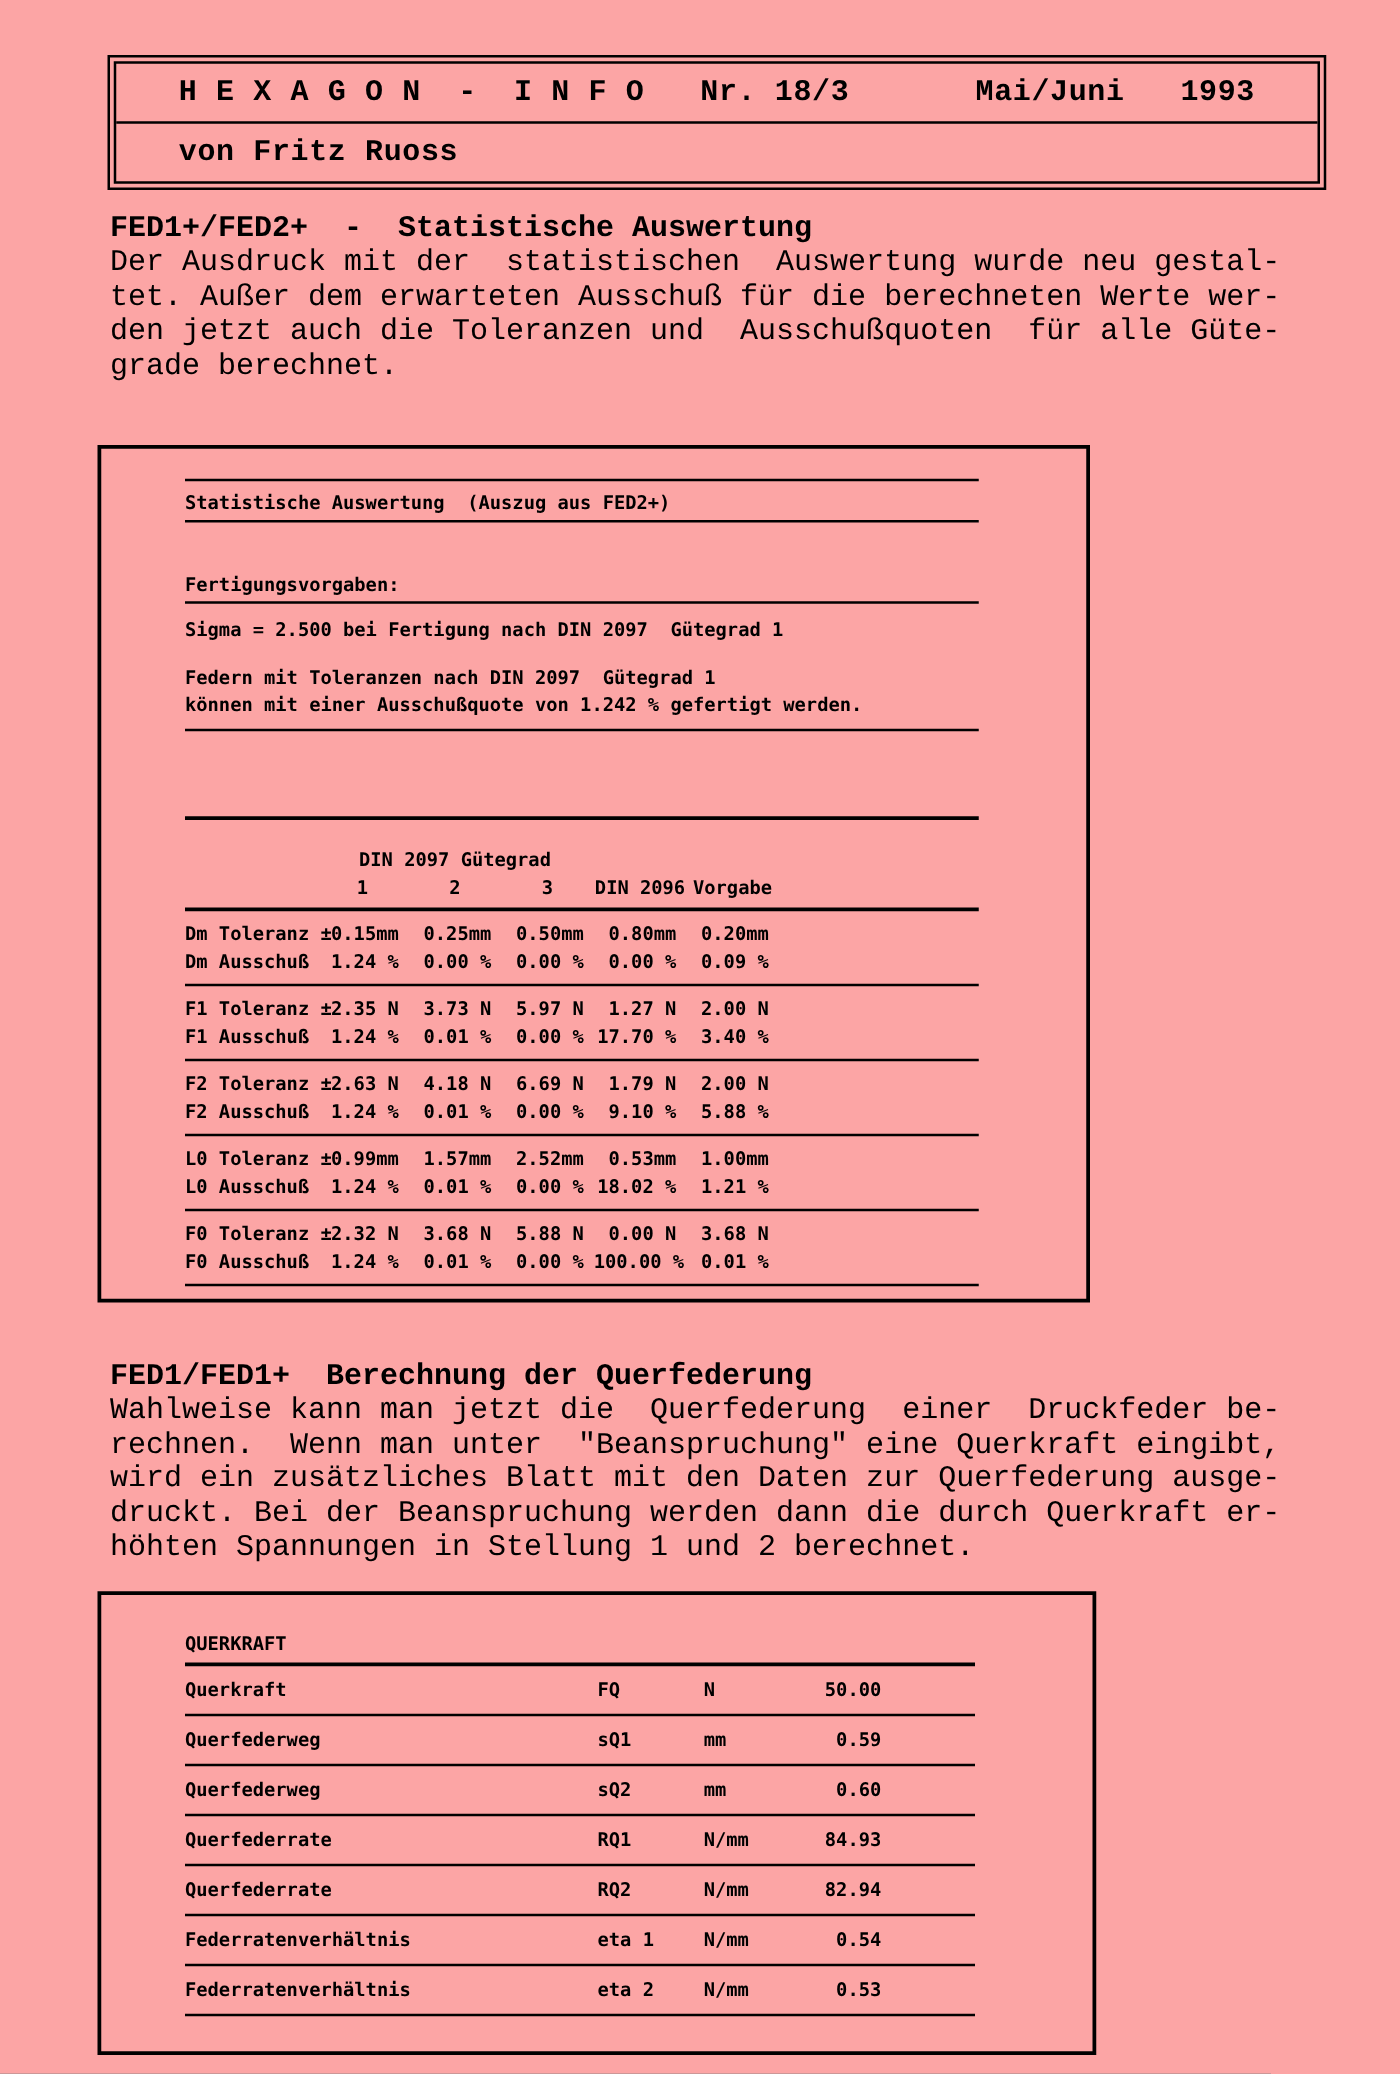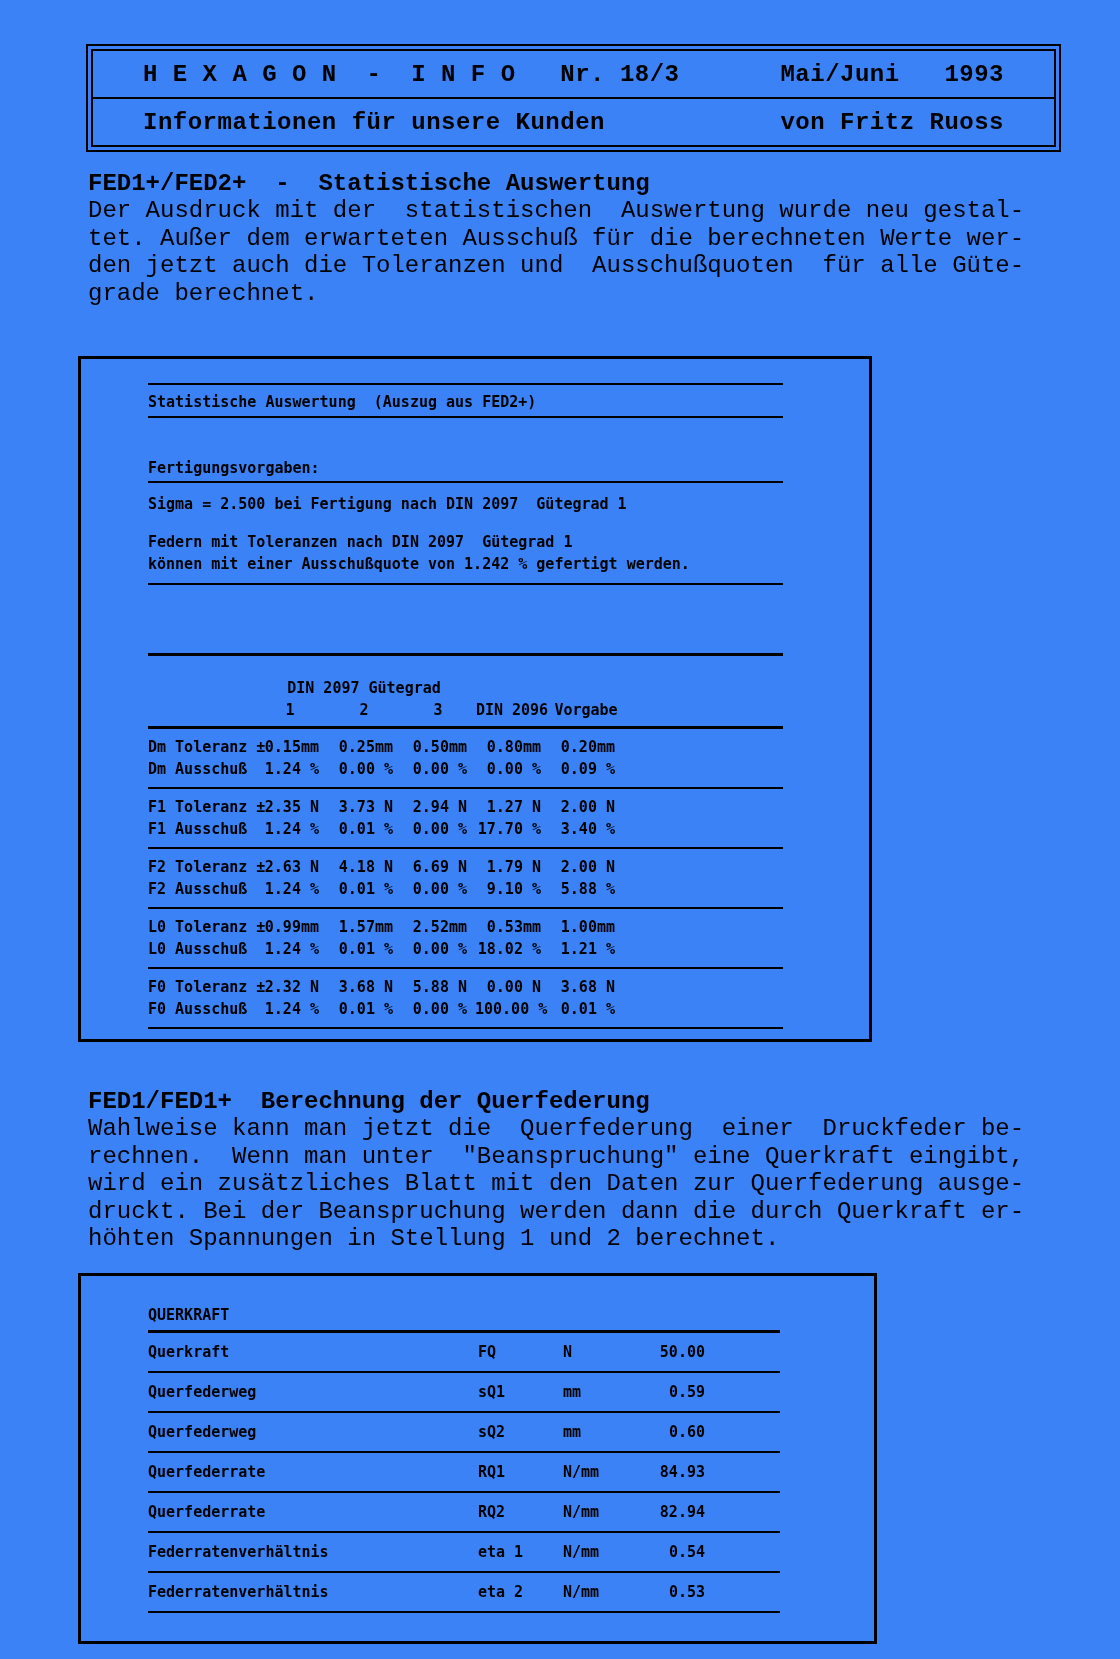--- a/index.html
+++ b/index.html
@@ -1,19 +1,19 @@
 <!DOCTYPE html>
 <html><head>
 <meta charset="utf-8">
 <style>
   html,body{margin:0;padding:0;background:#888;}
   .page{
     position:relative;
     width:1120px;height:1659px;
-    background:#3b82f6;
+    background:#fca5a5;
     color:#000;
     font-family:"Liberation Mono", monospace;
     overflow:hidden;
   }
   .pre{white-space:pre;}
 
   
   .masthead{
     position:absolute;left:86px;top:44px;width:971px;height:104px;
     border:2px solid #000;
@@ -82,21 +82,20 @@
 
 <div class="page">
 
   <div class="masthead">
     <div class="masthead-inner">
       <div class="mast-row first">
         <span class="pre">H E X A G O N  -  I N F O   Nr. 18/3</span>
         <span class="pre">Mai/Juni   1993</span>
       </div>
       <div class="mast-row">
-        <span class="pre">Informationen für unsere Kunden</span>
         <span class="pre">von Fritz Ruoss</span>
       </div>
     </div>
   </div>
 
   <div class="article" id="article1">
     <div class="a-title">FED1+/FED2+  -  Statistische Auswertung</div>
     <div class="a-body">Der Ausdruck mit der  statistischen  Auswertung wurde neu gestal-
 tet. Außer dem erwarteten Ausschuß für die berechneten Werte wer-
 den jetzt auch die Toleranzen und  Ausschußquoten  für alle Güte-
@@ -143,21 +142,21 @@
             <div class="c">0.00 %</div>
             <div class="c">0.09 %</div>
           </div>
         </div>
 
         <div class="st-group">
           <div class="st-row">
             <div class="lbl">F1 Toleranz ±</div>
             <div class="c">2.35 N</div>
             <div class="c">3.73 N</div>
-            <div class="c">2.94 N</div>
+            <div class="c">5.97 N</div>
             <div class="c">1.27 N</div>
             <div class="c">2.00 N</div>
           </div>
           <div class="st-row">
             <div class="lbl">F1 Ausschuß</div>
             <div class="c">1.24 %</div>
             <div class="c">0.01 %</div>
             <div class="c">0.00 %</div>
             <div class="c">17.70 %</div>
             <div class="c">3.40 %</div>

